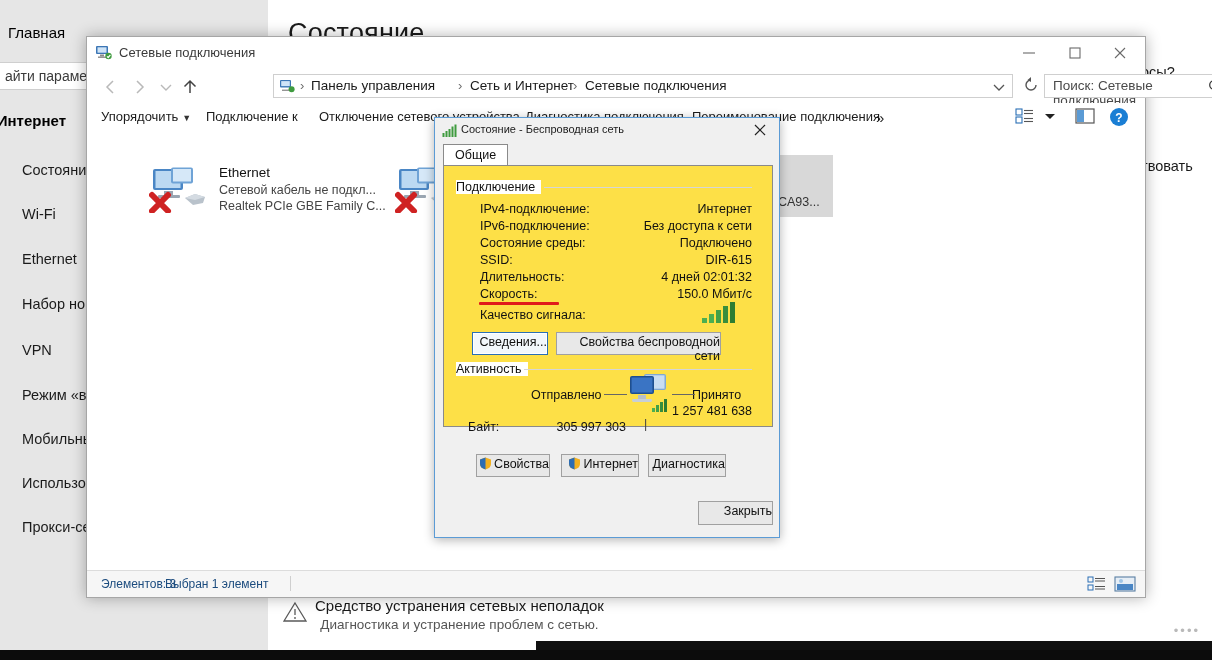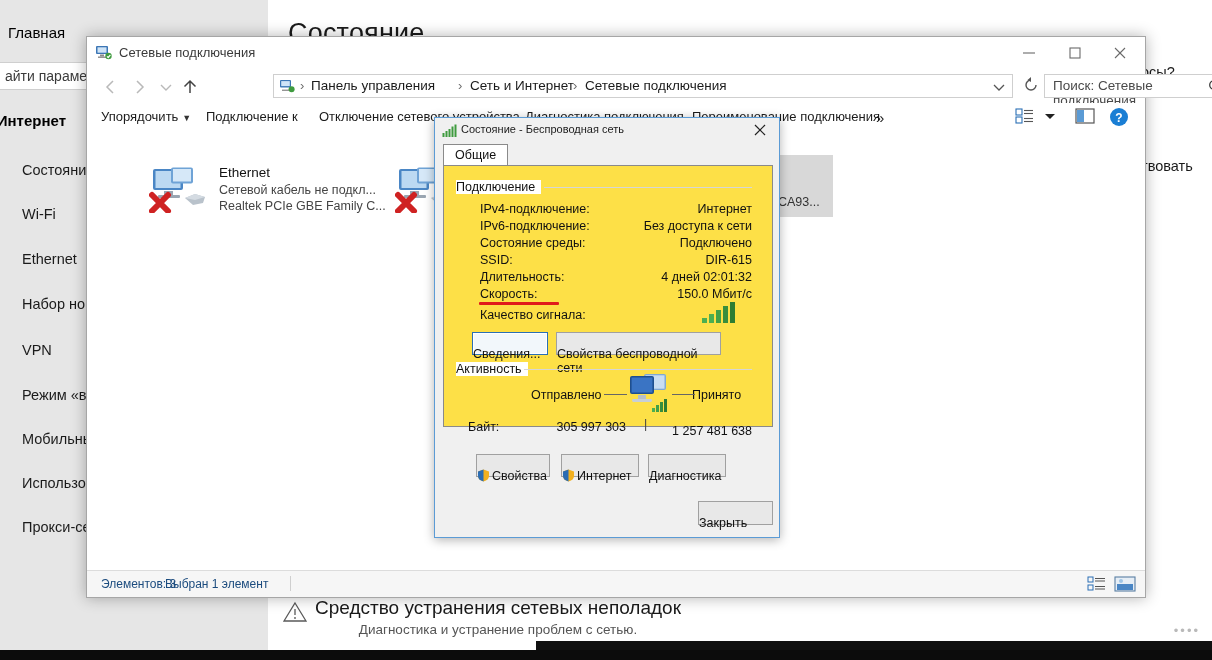--- a/index.html
+++ b/index.html
@@ -20,21 +20,21 @@
     border:1px solid #cfcfcf;box-sizing:border-box;
   }
   .set-search span{position:absolute;left:52px;top:5px;font-size:14px;color:#3b3b3b;}
   .set-cat{position:absolute;left:-30px;top:112px;font-size:15px;font-weight:bold;color:#000;}
   .set-item{position:absolute;left:22px;font-size:14.5px;color:#1b1b1b;white-space:nowrap;}
 
   #settings-content{position:absolute;left:268px;top:0;width:944px;height:650px;background:#fff;}
   .set-title{position:absolute;left:20px;top:18px;font-size:27px;color:#1a1a1a;letter-spacing:.2px;}
   .set-q{position:absolute;font-size:14.5px;color:#1a1a1a;white-space:nowrap;}
   .troub{position:absolute;left:47px;top:597px;}
-  .troub-t{font-size:19px;color:#1a1a1a;}
+  .troub-t{font-size:15px;color:#1a1a1a;}
   .troub-s{font-size:13.5px;color:#555;margin-top:3px;text-align:center;}
   .warn-icon{position:absolute;left:15px;top:601px;width:24px;height:22px;}
   .blk-bottom{position:absolute;left:0;top:650px;width:1212px;height:10px;background:#0c0c0c;}
   .blk-strip{position:absolute;left:268px;top:641px;width:944px;height:9px;background:#111;}
   .dots{position:absolute;right:12px;bottom:12px;font-size:13px;color:#b9b9b9;letter-spacing:2px;}
 
   
   #explorer{
     position:absolute;left:86px;top:36px;width:1060px;height:562px;
     background:#ffffff;border:1px solid #a6a6a6;box-sizing:border-box;
@@ -101,22 +101,22 @@
   .tabpage{
     position:absolute;left:8px;top:47px;width:330px;height:262px;background:#fde047;
     border:1px solid #8a8a8a;box-sizing:border-box;
   }
   .grp{position:absolute;font-size:12.5px;color:#111;background:#fff;padding-right:6px;}
   .grpline{position:absolute;height:1px;background:#d6d6d6;}
   .row-l{position:absolute;font-size:12.5px;color:#111;white-space:nowrap;}
   .row-r{position:absolute;font-size:12.5px;color:#111;text-align:right;white-space:nowrap;}
   .btn{
     position:absolute;height:23px;background:#e8e8e8;border:1px solid #a0a0a0;
-    font-size:12.5px;color:#111;box-sizing:border-box;text-align:left;
-    padding-top:14px;cursor:default;
+    font-size:12.5px;color:#111;box-sizing:border-box;text-align:right;
+    padding-top:2px;cursor:default;
   }
   .btn.focus{border:1px solid #2a6fb5;background:#f2f7fb;box-shadow:inset 0 0 0 1px #fff;}
   .dlg-foot{position:absolute;left:0;bottom:0;width:344px;height:50px;background:#f0f0f0;}
   .redline{position:absolute;height:3px;background:#e01b1b;border-radius:1px;}
   .shield{display:inline-block;width:13px;height:13px;vertical-align:-2px;margin-right:2px;}
   .bars{position:absolute;}
 </style>
 </head>
 <body>
 
@@ -432,21 +432,21 @@
       <rect x="4" y="27" width="20" height="3" rx="1.4" fill="#c7cfd6"></rect>
       <rect x="24" y="36" width="3" height="4" fill="#4caf50"></rect>
       <rect x="28" y="33" width="3" height="7" fill="#43a047"></rect>
       <rect x="32" y="30" width="3" height="10" fill="#388e3c"></rect>
       <rect x="36" y="27" width="3" height="13" fill="#2e7d32"></rect>
     </svg>
 
     <div class="row-l" style="left:24px;top:254px">Байт:</div>
     <div class="row-r" style="left:86px;top:254px;width:96px">305 997 303</div>
     <div style="position:absolute;left:200px;top:251px;font-size:12.5px;color:#444;">|</div>
-    <div class="row-r" style="left:212px;top:258px;width:96px">1 257 481 638</div>
+    <div class="row-r" style="left:212px;top:238px;width:96px">1 257 481 638</div>
 
     <div class="btn" style="left:32px;top:288px;width:74px">
       <svg class="shield" viewBox="0 0 13 13">
         <path d="M6.5 0.5 L12 2.5 L12 7 Q12 11 6.5 12.5 Q1 11 1 7 L1 2.5 Z" fill="#f2b01e"></path>
         <path d="M6.5 0.5 L1 2.5 L1 7 Q1 11 6.5 12.5 Z" fill="#2b6cb3"></path>
       </svg><span>Свойства</span>
     </div>
     <div class="btn" style="left:117px;top:288px;width:78px">
       <svg class="shield" viewBox="0 0 13 13">
         <path d="M6.5 0.5 L12 2.5 L12 7 Q12 11 6.5 12.5 Q1 11 1 7 L1 2.5 Z" fill="#f2b01e"></path>

